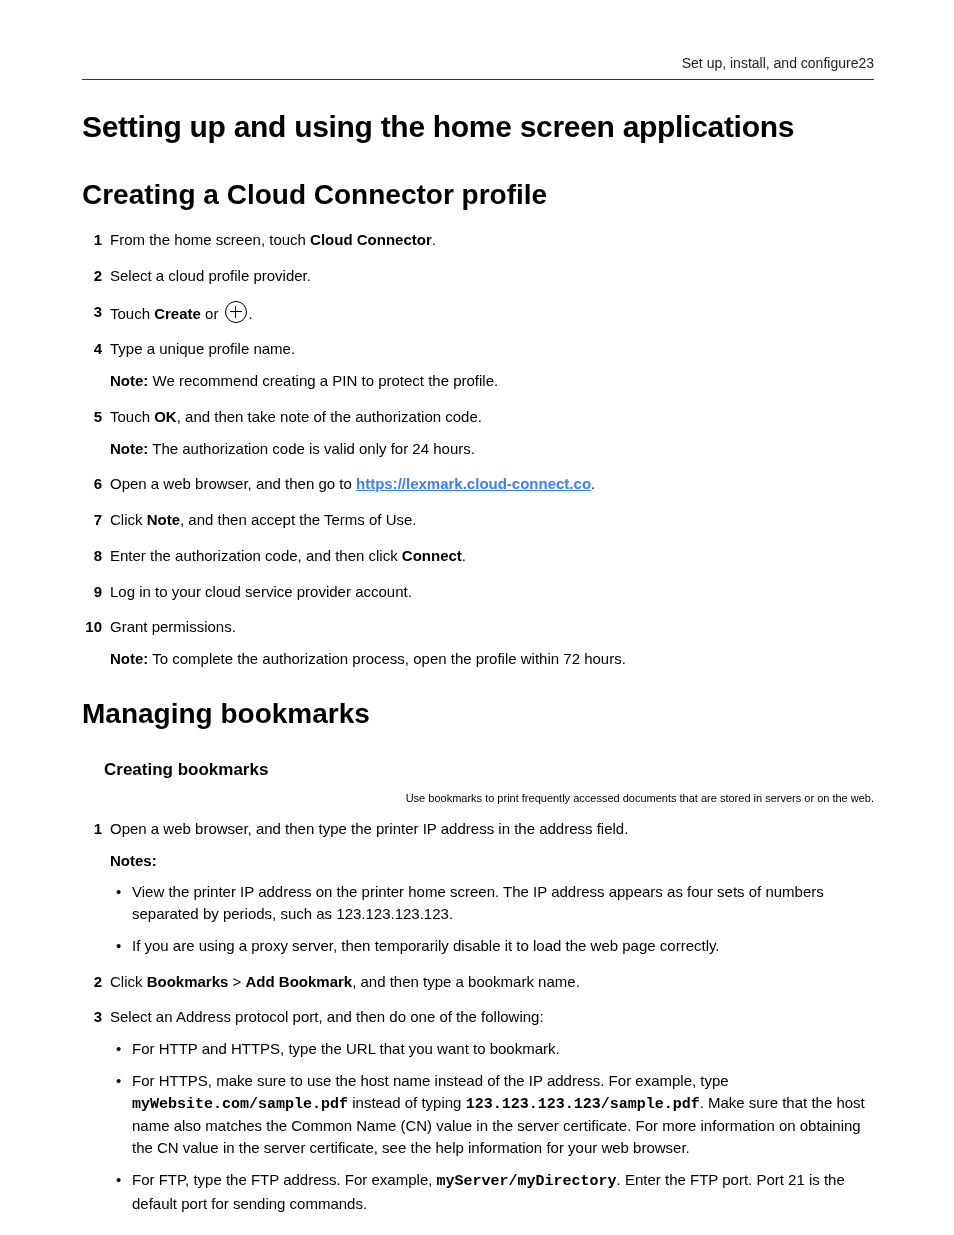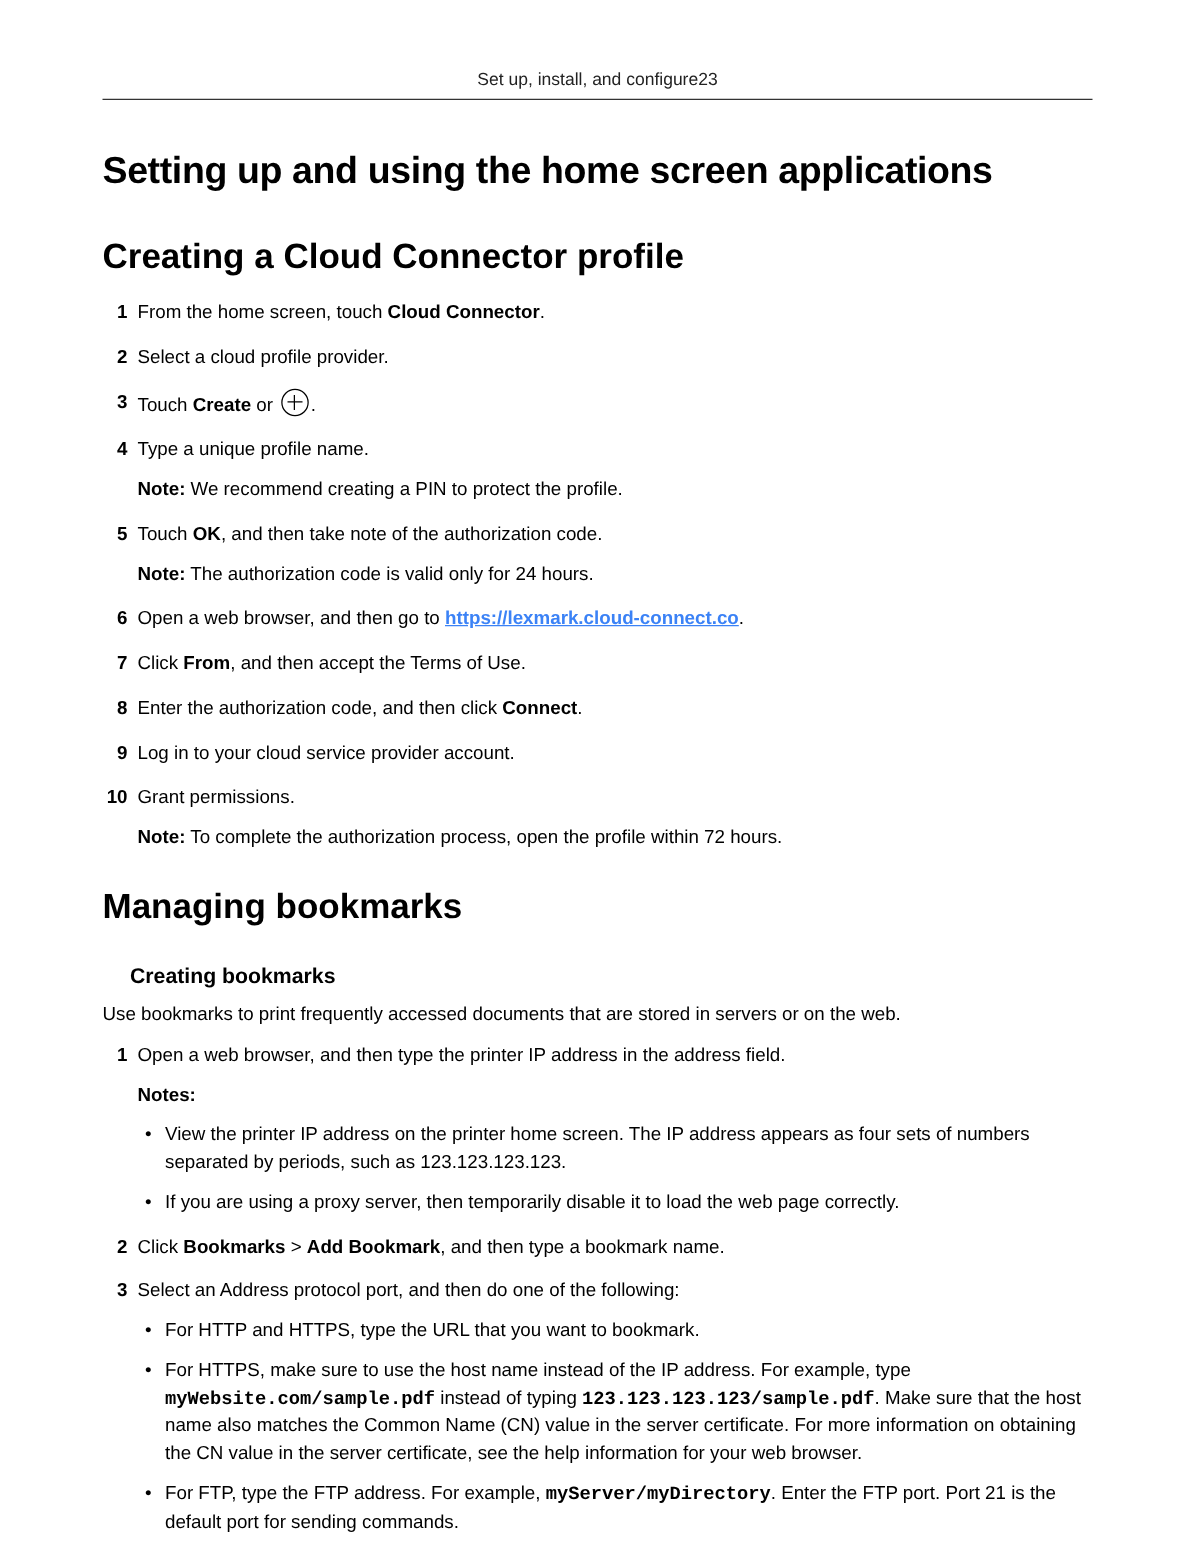--- a/index.html
+++ b/index.html
@@ -11,46 +11,47 @@
   }
   .page {
     width: 954px;
     height: 1235px;
     box-sizing: border-box;
     padding: 55px 80px 55px 82px;
     position: relative;
   }
   .header-row {
     display: flex;
-    justify-content: center;
+    justify-content: flex-end;
     font-size: 14px;
     color: #222;
     border-bottom: 1px solid #333;
     padding-bottom: 8px;
-    margin-bottom: 40px;
+    margin-bottom: 30px;
   }
   h1 {
     font-size: 30px;
     font-weight: bold;
     margin: 0 0 35px 0;
     letter-spacing: -0.3px;
   }
   h2 {
     font-size: 28px;
     font-weight: bold;
     margin: 20px 0 18px 0;
   }
   h3 {
     font-size: 17px;
     font-weight: bold;
     margin: 30px 0 12px 22px;
   }
   p.intro {
-    font-size: 15px;
+    font-size: 11px;
     margin: 0 0 14px 0;
+    text-align: right;
   }
   ol.numbered {
     list-style: none;
     padding: 0;
     margin: 0;
     counter-reset: item;
   }
   ol.numbered > li {
     counter-increment: item;
     position: relative;
@@ -153,21 +154,21 @@
       <div class="sub-note"><span class="bold">Note:</span><span> We recommend creating a PIN to protect the profile.</span></div>
     </li>
     <li>
       <span>Touch </span><span class="bold">OK</span><span>, and then take note of the authorization code.</span>
       <div class="sub-note"><span class="bold">Note:</span><span> The authorization code is valid only for 24 hours.</span></div>
     </li>
     <li>
       <span>Open a web browser, and then go to </span><a class="ext">https://lexmark.cloud-connect.co</a><span>.</span>
     </li>
     <li>
-      <span>Click </span><span class="bold">From</span><span>, and then accept the Terms of Use.</span>
+      <span>Click </span><span class="bold">Note</span><span>, and then accept the Terms of Use.</span>
     </li>
     <li>
       <span>Enter the authorization code, and then click </span><span class="bold">Connect</span><span>.</span>
     </li>
     <li>Log in to your cloud service provider account.</li>
     <li>
       <span>Grant permissions.</span>
       <div class="sub-note"><span class="bold">Note:</span><span> To complete the authorization process, open the profile within 72 hours.</span></div>
     </li>
   </ol>

